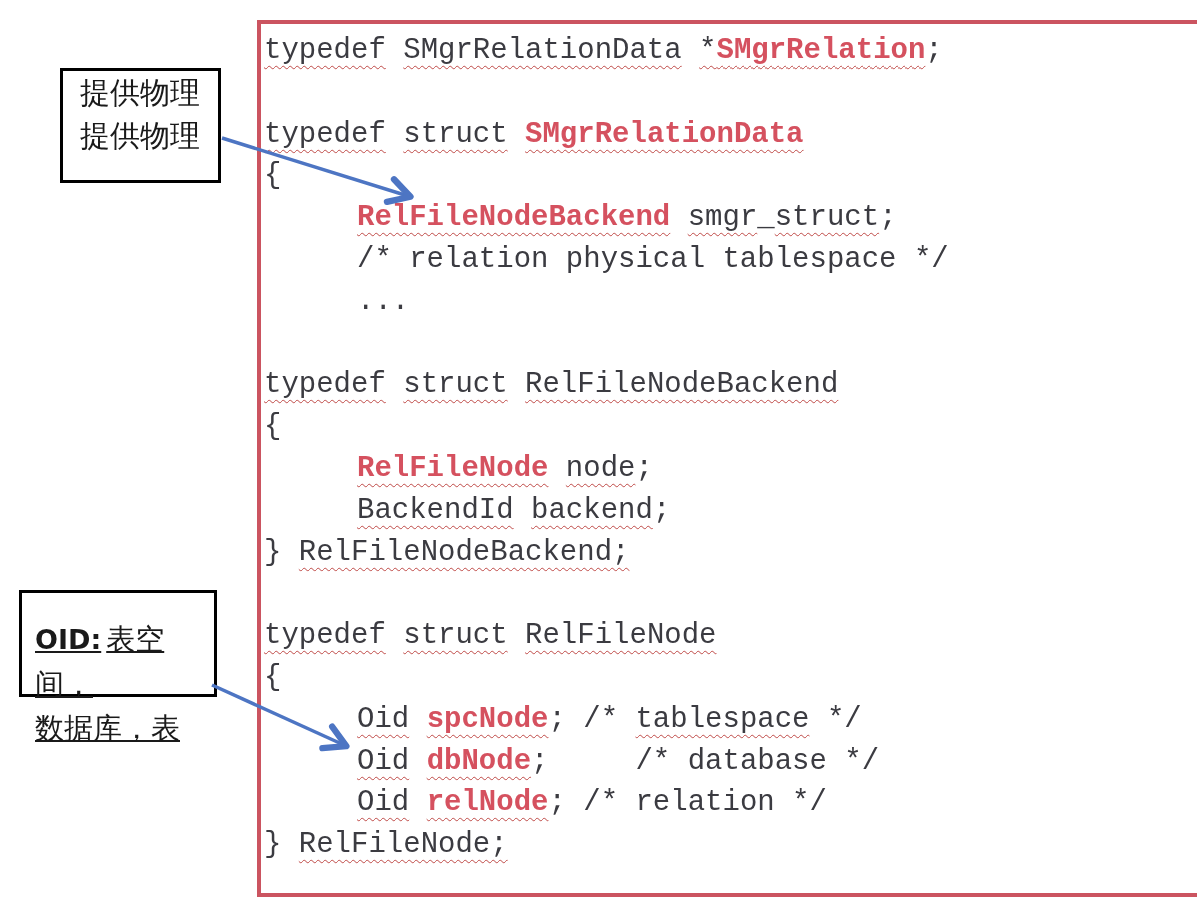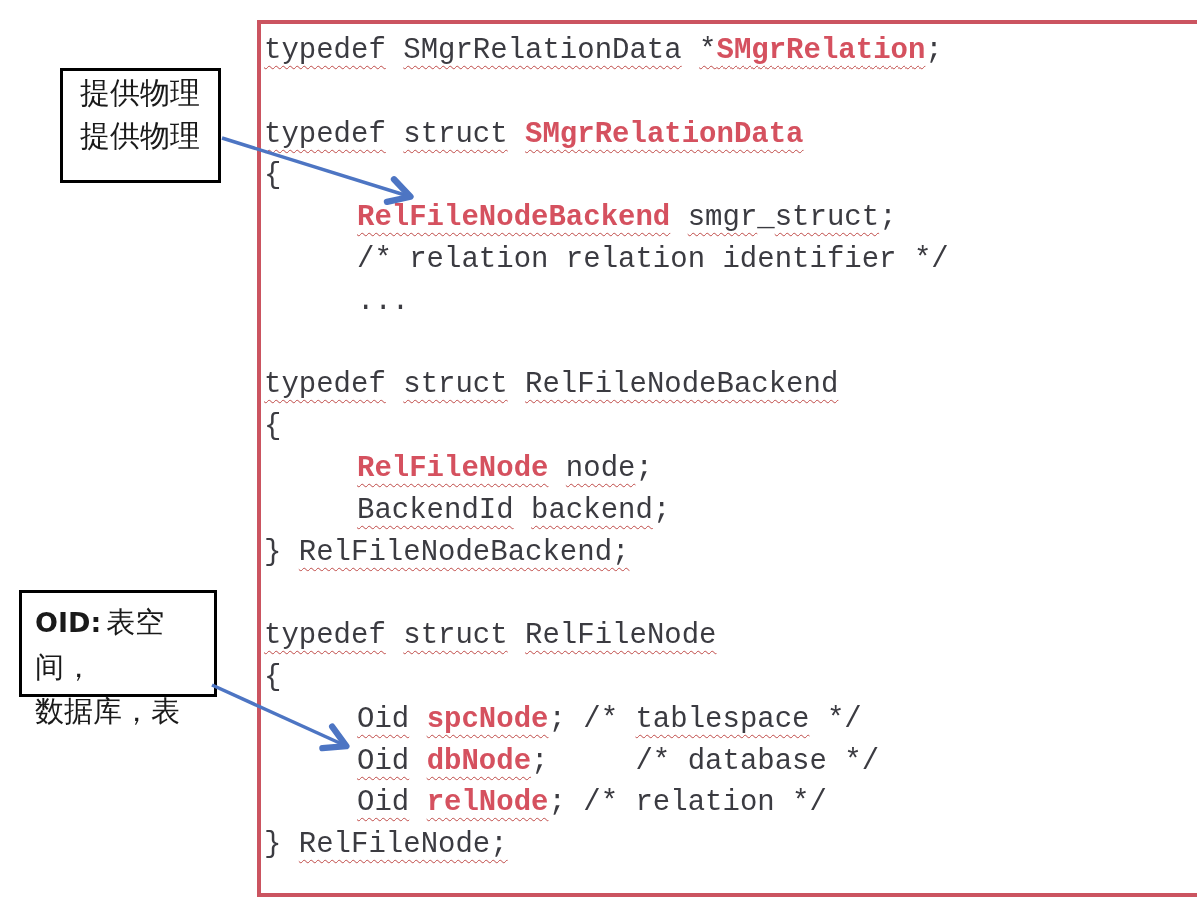--- a/index.html
+++ b/index.html
@@ -55,22 +55,22 @@
     color:var(--note-text);
     font-family:"Liberation Serif","DejaVu Serif",serif;
   }
   .note-top{
     left:60px;top:68px;width:161px;height:115px;
     padding:0 0 0 17px;
     font-size:30px;line-height:43px;
   }
   .note-bottom{
     left:19px;top:590px;width:198px;height:107px;
-    padding:7px 0 0 13px;
-    font-size:29px;line-height:44px;
+    padding:24px 0 0 13px;
+    font-size:29px;line-height:44px;text-decoration:underline;
   }
   .note-bottom .oid{
     font-family:"DejaVu Sans","Liberation Sans",sans-serif;
     font-weight:bold;font-size:27px;
   }
   .note-bottom .cjk{margin-left:5px;}
   
   svg.arrows{
     position:absolute;left:0;top:0;
     width:1197px;height:923px;
@@ -83,21 +83,21 @@
 <body>
 
 <div class="page">
 
   <div class="code-panel">
       <div class="code-line"><span class="w">typedef</span><span> </span><span class="w">SMgrRelationData</span><span> </span><span class="w">*</span><span class="w b">SMgrRelation</span><span>;</span></div>
       <div class="code-line">&nbsp;</div>
       <div class="code-line"><span class="w">typedef</span><span> </span><span class="w">struct</span><span> </span><span class="w b">SMgrRelationData</span></div>
       <div class="code-line"><span>{</span></div>
       <div class="code-line ind"><span class="w b">RelFileNodeBackend</span><span> </span><span class="w">smgr</span><span>_</span><span class="w">struct</span><span>;</span></div>
-      <div class="code-line ind"><span>/* relation relation identifier */</span></div>
+      <div class="code-line ind"><span>/* relation physical tablespace */</span></div>
       <div class="code-line ind"><span>...</span></div>
       <div class="code-line">&nbsp;</div>
       <div class="code-line"><span class="w">typedef</span><span> </span><span class="w">struct</span><span> </span><span class="w">RelFileNodeBackend</span></div>
       <div class="code-line"><span>{</span></div>
       <div class="code-line ind"><span class="w b">RelFileNode</span><span> </span><span class="w">node</span><span>;</span></div>
       <div class="code-line ind"><span class="w">BackendId</span><span> </span><span class="w">backend</span><span>;</span></div>
       <div class="code-line"><span>} </span><span class="w">RelFileNodeBackend;</span></div>
       <div class="code-line">&nbsp;</div>
       <div class="code-line"><span class="w">typedef</span><span> </span><span class="w">struct</span><span> </span><span class="w">RelFileNode</span></div>
       <div class="code-line"><span>{</span></div>

